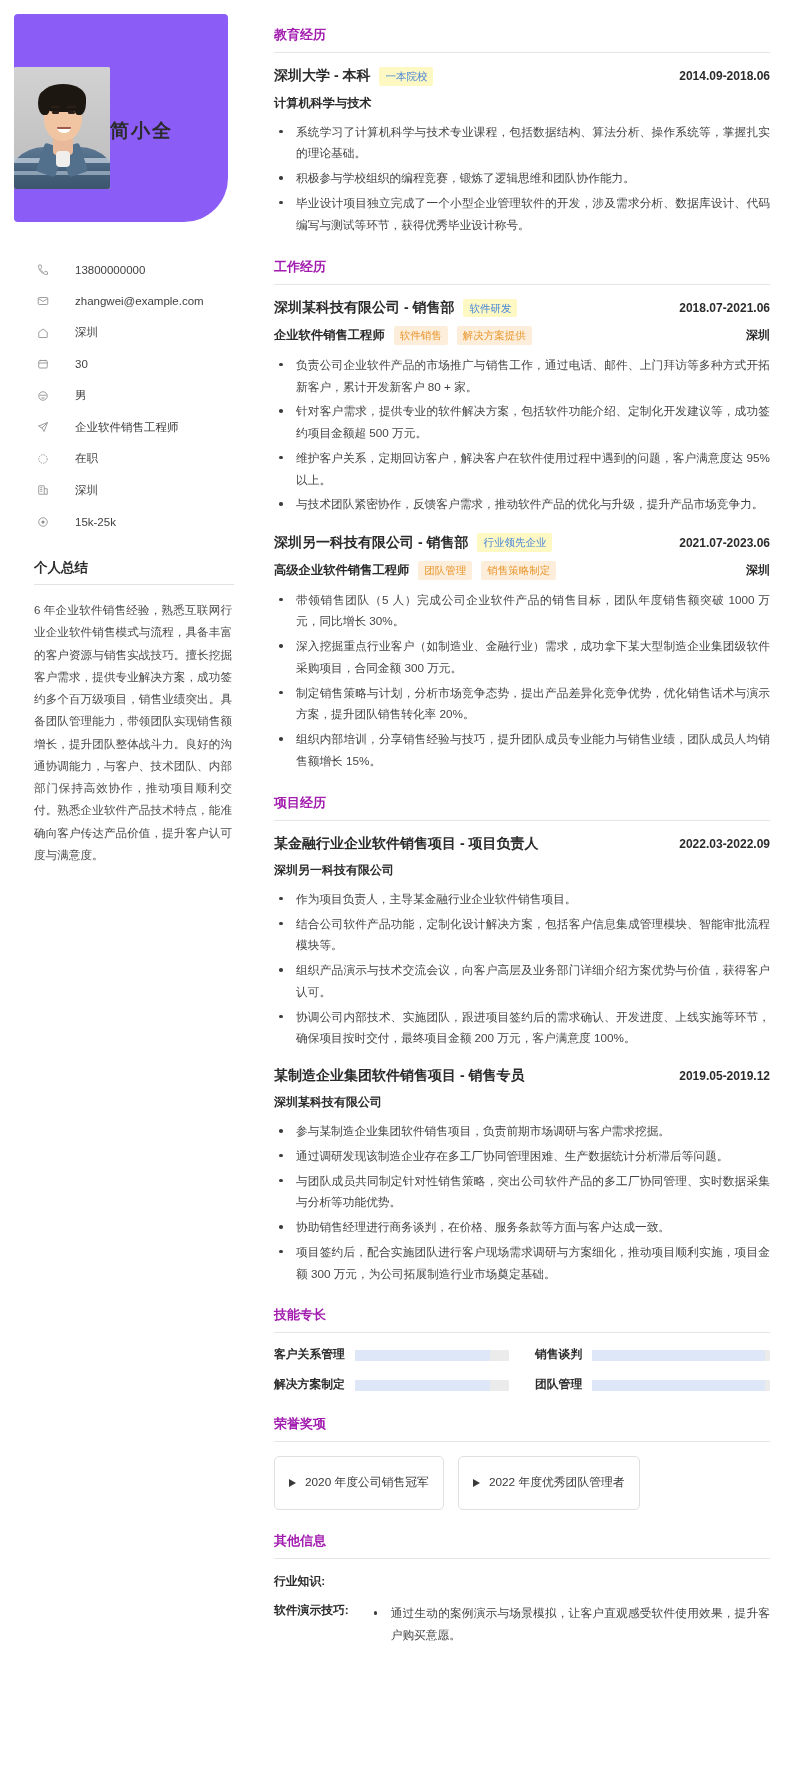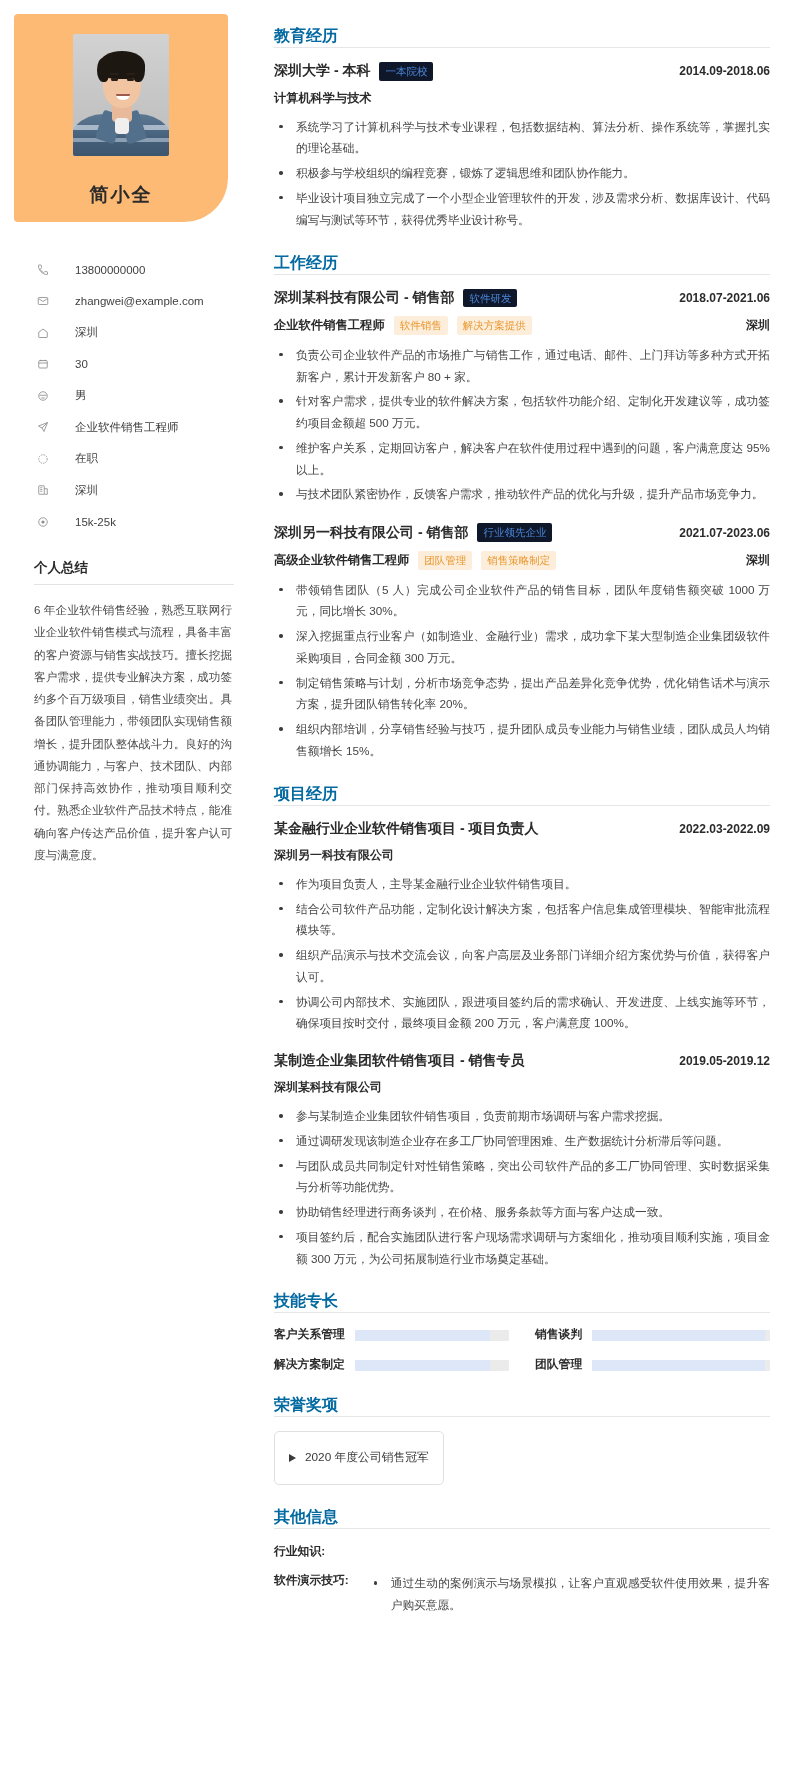--- a/index.html
+++ b/index.html
@@ -24,24 +24,24 @@
     width: 258px;
     flex: 0 0 258px;
     position: relative;
     padding-bottom: 40px;
   }
   .photo-panel {
     position: relative;
     margin: 14px 0 0 14px;
     width: 214px;
     height: 208px;
-    background: #fdba74;
+    background: #8b5cf6;
     border-radius: 4px 4px 44px 4px;
     display: flex;
-    flex-direction: column;
+    flex-direction: row;
     align-items: center;
     justify-content: flex-start;
   }
   .photo-frame {
     width: 96px;
     height: 122px;
     margin-top: 20px;
     border-radius: 2px;
     overflow: hidden;
     background: #c9c9c9;
@@ -129,23 +129,24 @@
 
   
   .right-col {
     flex: 1;
     padding: 26px 24px 30px 16px;
   }
   .sec {
     margin-bottom: 4px;
   }
   .sec-title {
-    font-size: 16px;
-    font-weight: 700;
-    color: #0369a1;
+    font-size: 13px;
+    font-weight: 700;
+    color: #a21caf;
+    padding-bottom: 8px;
     border-bottom: 1px solid #e6e6e6;
     margin-bottom: 14px;
   }
   .sec + .sec { margin-top: 22px; }
 
   .entry { margin-bottom: 16px; }
   .entry:last-child { margin-bottom: 0; }
 
   .row-line {
     display: flex;
@@ -182,21 +183,21 @@
     white-space: nowrap;
   }
   .tag {
     display: inline-block;
     font-size: 10.5px;
     padding: 2px 6px;
     border-radius: 2px;
     white-space: nowrap;
     line-height: 1.4;
   }
-  .tag.blue { background: #0f172a; color: #4a86d8; }
+  .tag.blue { background: #fef9c3; color: #4a86d8; }
   .tag.orange { background: #fdeedb; color: #e8972e; }
 
   .sub {
     font-size: 12.2px;
     font-weight: 700;
     color: #2b2b2b;
     margin-bottom: 9px;
   }
   .subcompany {
     font-size: 12px;
@@ -553,20 +554,24 @@
       </div>
     </section>
 
     <section class="sec">
       <div class="sec-title">荣誉奖项</div>
       <div class="honor-wrap">
         <div class="honor">
           <span class="tri"></span>
           <span>2020 年度公司销售冠军</span>
         </div>
+        <div class="honor">
+          <span class="tri"></span>
+          <span>2022 年度优秀团队管理者</span>
+        </div>
       </div>
     </section>
 
     <section class="sec">
       <div class="sec-title">其他信息</div>
 
       <div class="other-block">
         <div class="other-label">行业知识:</div>
       </div>
 

